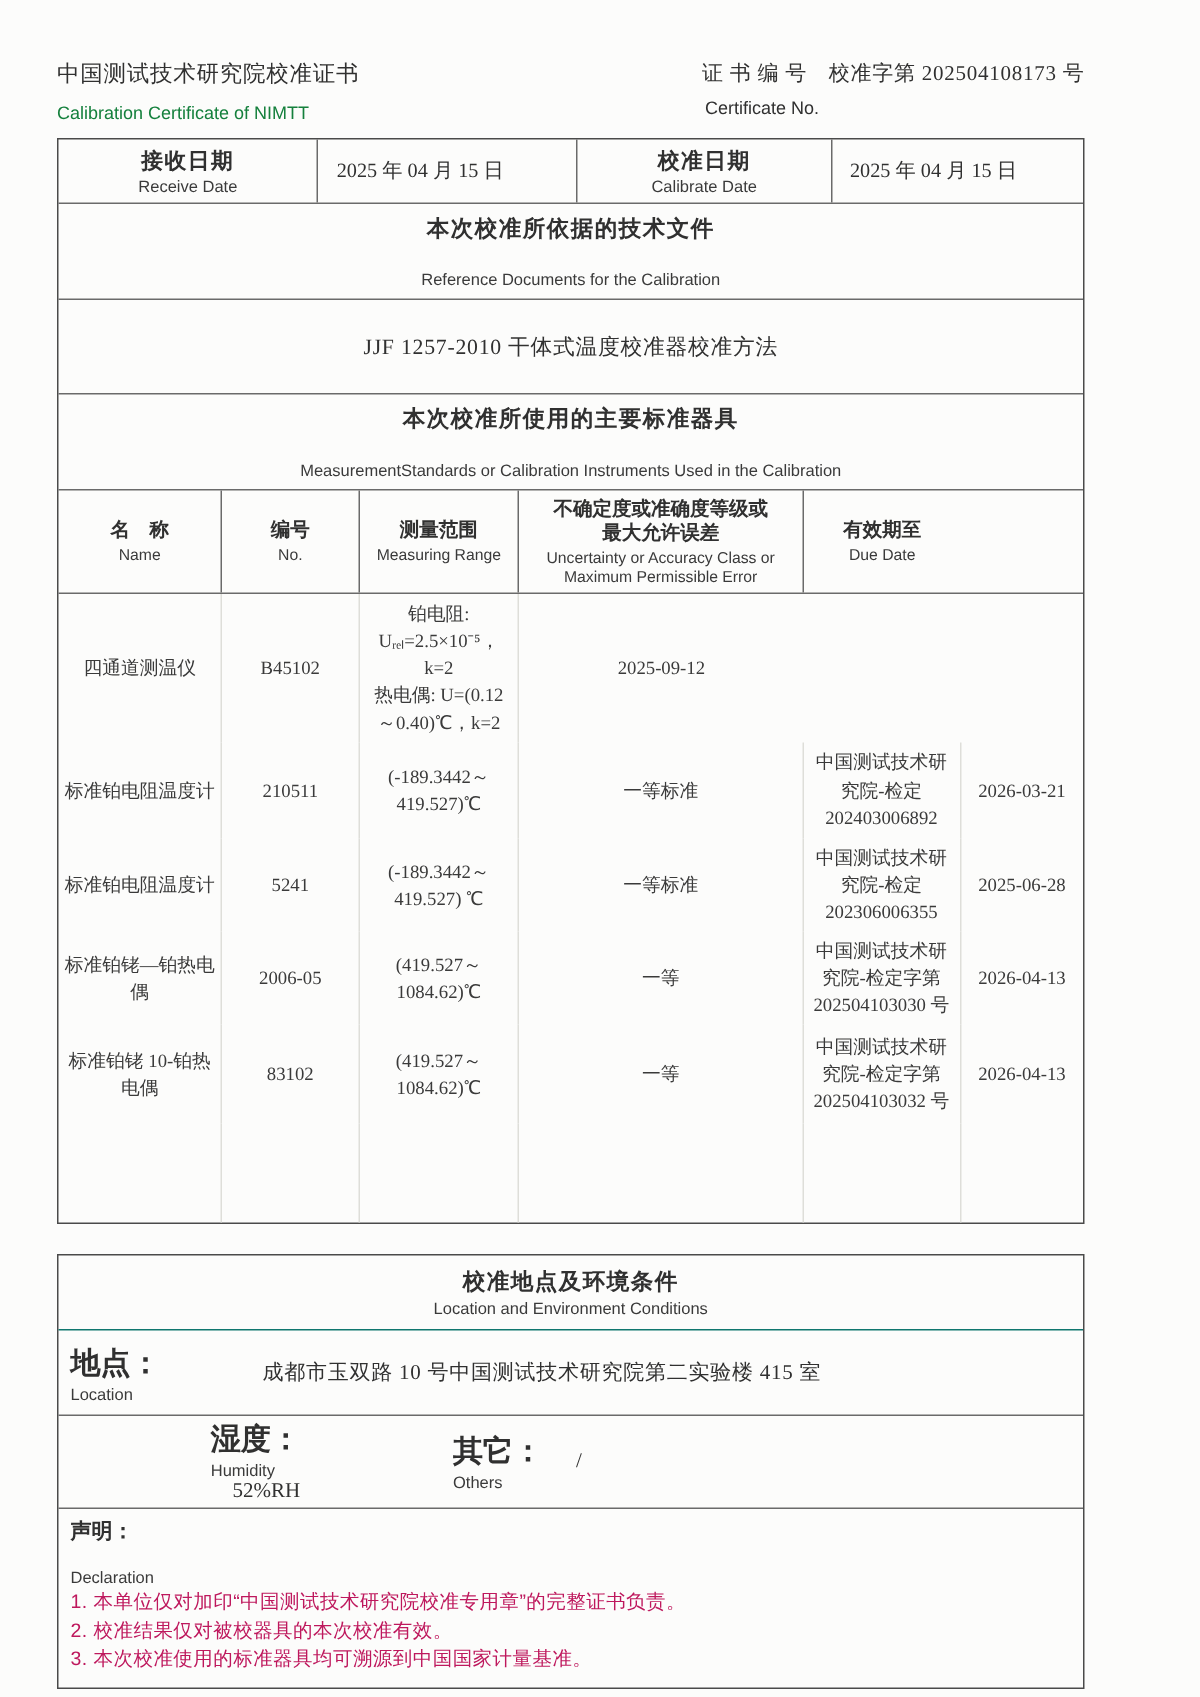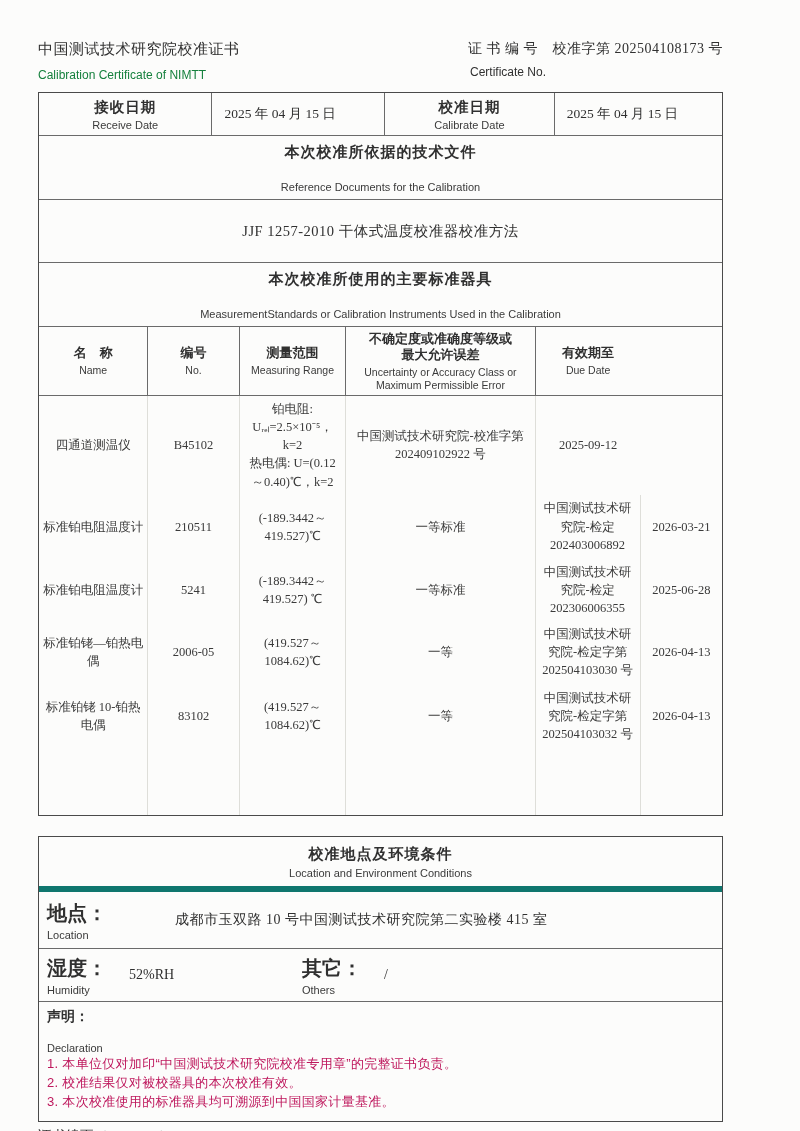--- a/index.html
+++ b/index.html
@@ -63,34 +63,34 @@
   }
   .data-row > div:last-child { border-right: none; }
   .r1 { min-height: 76px; } .r2 { min-height: 64px; } .r3 { min-height: 56px; }
   .r4 { min-height: 58px; } .r5 { min-height: 66px; }
   .filler { flex: 1; display: grid; }
   .filler > div { border-right: 1px solid #deded9; }
   .filler > div:last-child { border-right: none; }
 
   
   .env-box { border: 1.6px solid #4a4a4a; margin-top: 20px; }
-  .env-head { text-align: center; padding: 8px 0 7px 0; border-bottom: 6px solid #0f766e; }
+  .env-head { text-align: center; padding: 8px 0 7px 0; border-bottom: 1px solid #0f766e; }
   .env-head .cn { font-size: 15px; font-weight: bold; letter-spacing: 1px; }
   .env-head .en { font-size: 11px; margin-top: 3px; color: #3a3a3a; }
 
   .loc-row { display: flex; align-items: center; min-height: 52px; border-bottom: 1px solid #6a6a6a; padding: 2px 0; }
   .lbl-blk { padding-left: 8px; }
   .lbl-blk .cn { font-size: 20px; font-weight: bold; }
   .lbl-blk .en { font-size: 11px; color: #3a3a3a; margin-top: 2px; }
   .loc-value { font-family: "Liberation Serif", serif; font-size: 14px; margin-left: 68px; letter-spacing: 0.5px; }
 
   .cond-row { display: flex; align-items: center; min-height: 48px; border-bottom: 1px solid #6a6a6a; padding: 2px 0; }
   .cond-group { display: flex; align-items: center; }
   .cond-group .val { font-family: "Liberation Serif", serif; font-size: 14px; margin-left: 22px; }
-  .g-temp { width: 270px; } .g-hum { width: 255px; }
+  .g-temp { width: 270px; } .g-hum { width: 255px; flex-direction: column; }
 
   .decl { padding: 6px 10px 10px 8px; }
   .decl .cn { font-size: 14px; font-weight: bold; }
   .decl .en { font-size: 11px; color: #3a3a3a; margin-top: 16px; }
   .decl-item { font-size: 13px; margin-top: 1px; letter-spacing: 0.3px; color: #be185d; }
 
   
   .doc-footer { display: flex; justify-content: space-between; margin-top: 5px; padding-right: 24px; flex-direction: column; }
   .foot-cn { font-size: 13.5px; font-family: "Liberation Serif", serif; letter-spacing: 0.5px; }
 </style>
@@ -161,21 +161,20 @@
       </div>
     </div>
 
     <div class="data-area row-line">
 
       <div class="data-row cols r1">
         <div>四通道测温仪</div>
         <div>B45102</div>
         <div>铂电阻: Uᵣₑₗ=2.5×10⁻⁵，k=2
 热电偶: U=(0.12～0.40)℃，k=2</div>
-        <div>中国测试技术研究院-校准字第 202409102922 号</div>
         <div>2025-09-12</div>
       </div>
 
       <div class="data-row cols r2">
         <div>标准铂电阻温度计</div>
         <div>210511</div>
         <div>(-189.3442～419.527)℃</div>
         <div>一等标准</div>
         <div>中国测试技术研究院-检定 202403006892</div>
         <div>2026-03-21</div>

